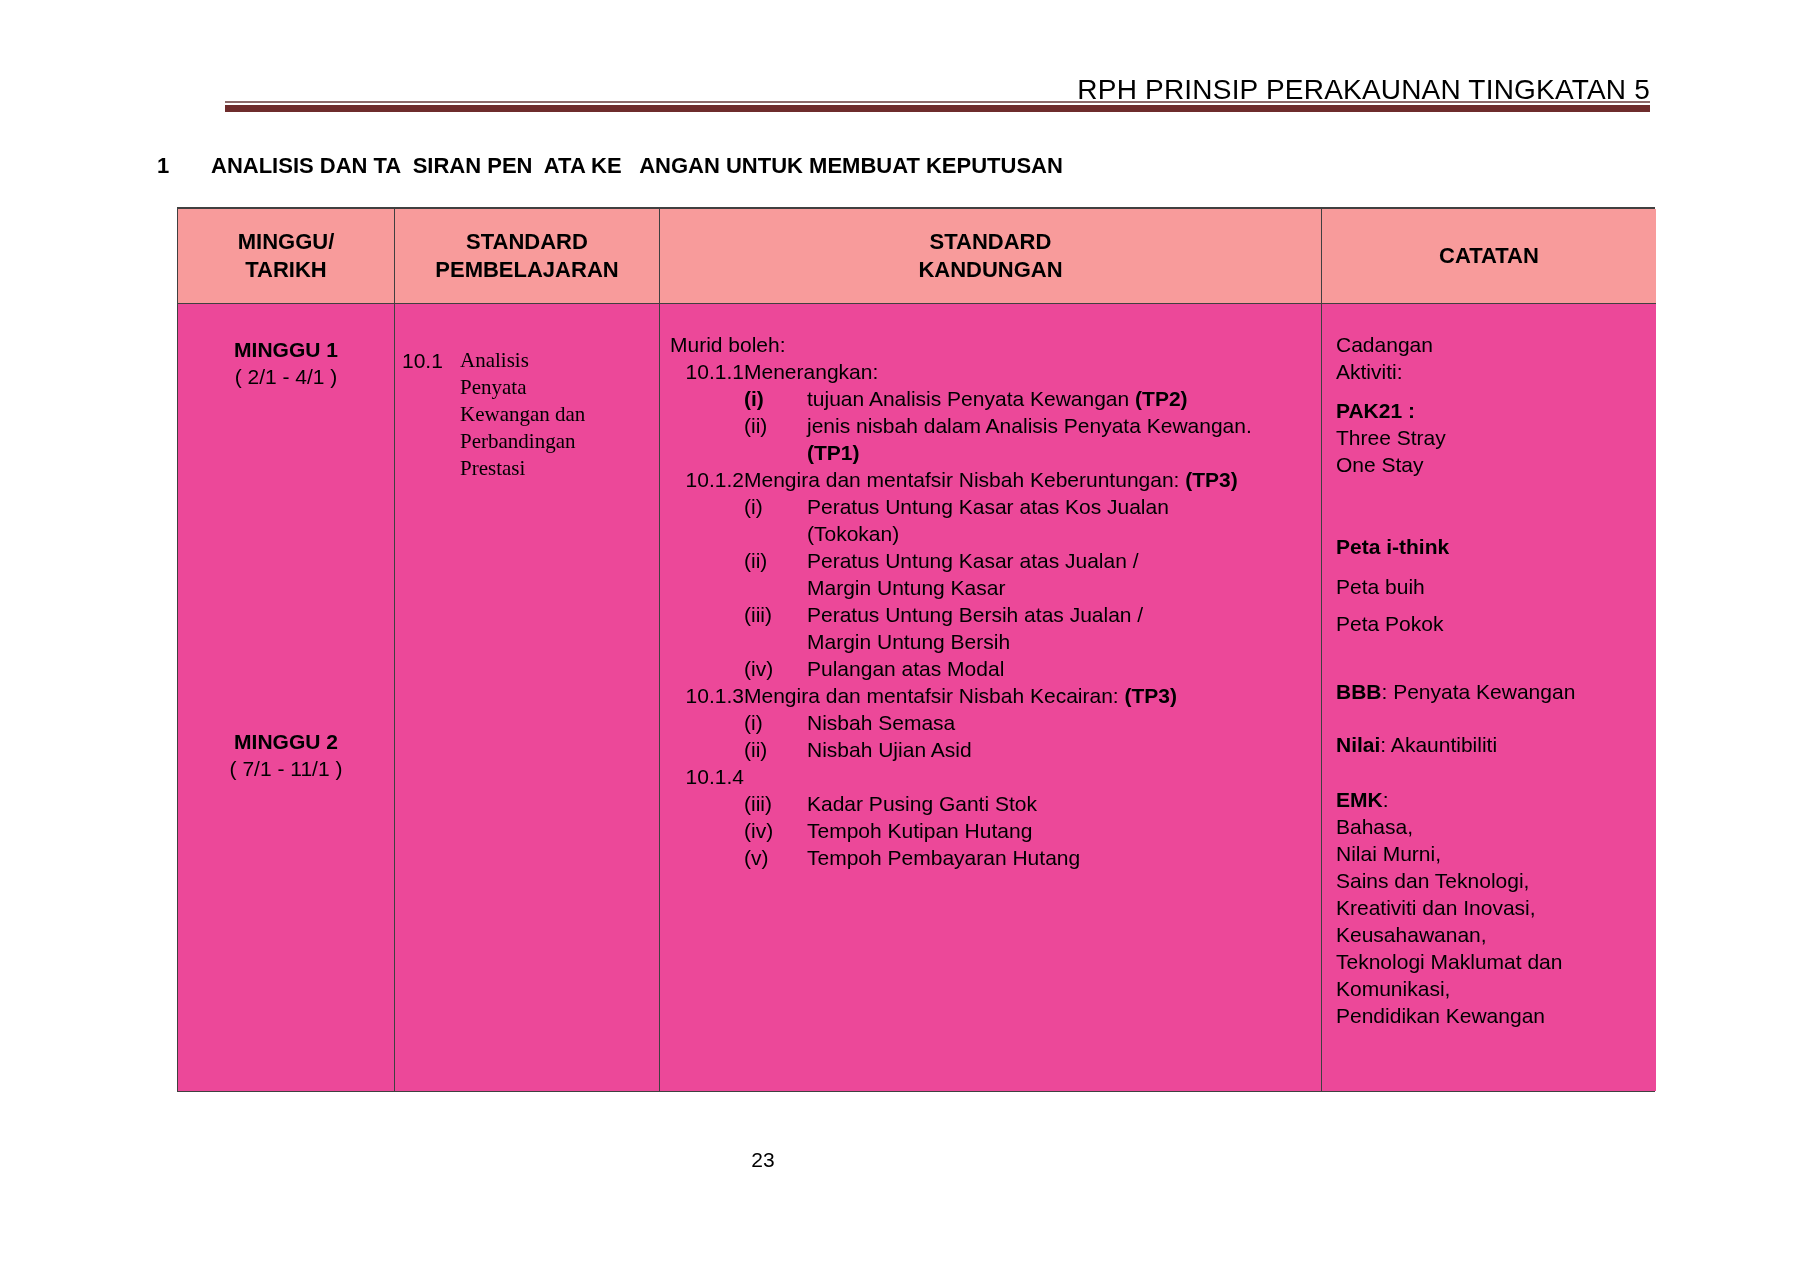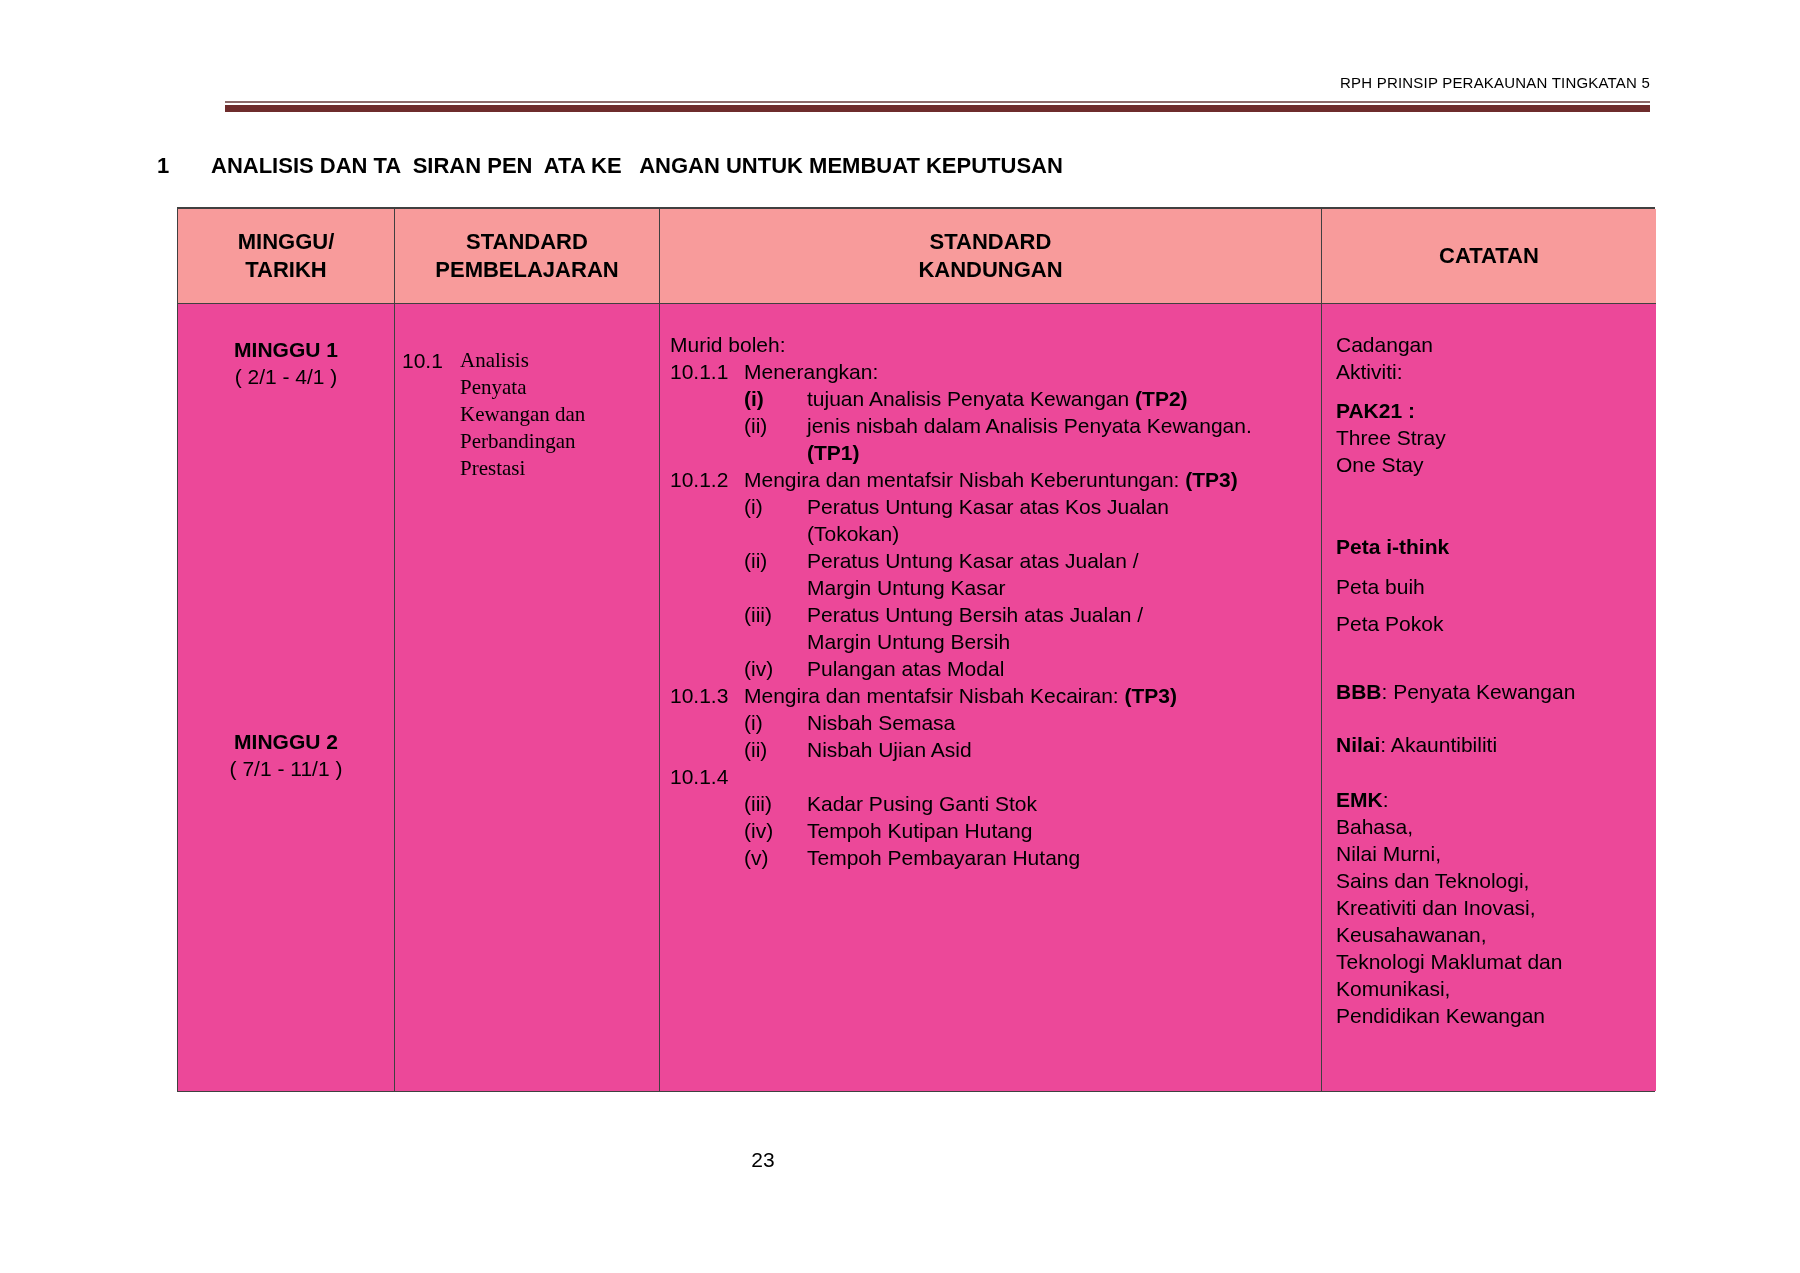--- a/index.html
+++ b/index.html
@@ -9,21 +9,21 @@
     --table-border:#404040;
   }
   *{box-sizing:border-box;}
   html,body{margin:0;padding:0;}
   body{
     width:1800px;height:1273px;position:relative;background:#ffffff;color:#000;
     font-family:"Liberation Sans", sans-serif;
   }
   .doc-header{
     position:absolute;top:74px;left:225px;width:1425px;
-    text-align:right;font-size:15px;letter-spacing:0.2px;white-space:pre;
+    text-align:right;font-size:28px;letter-spacing:0.2px;white-space:pre;
   }
   .rule{position:absolute;top:101px;left:225px;width:1425px;}
   .rule-thin{height:2px;background:var(--rule-light-red,#8d6a6a);}
   .rule-gap{height:2px;background:#ffffff;}
   .rule-thick{height:7px;background:var(--rule-dark-red,#6e2c2c);}
   .section-title{
     position:absolute;top:153px;left:157px;display:flex;
     font-weight:bold;font-size:22px;white-space:pre;
   }
   .section-num{width:54px;flex:0 0 54px;}
@@ -53,21 +53,21 @@
   .cell-week{text-align:center;padding-top:32px;}
   .week-label{font-weight:bold;}
   .week-block.w2{margin-top:338px;}
   .cell-kandungan{padding:27px 6px 0 7px;}
   .sk-row{display:flex;margin-top:16px;}
   .sk-num{flex:0 0 58px;}
   .sk-text{white-space:pre-line;font-family:Liberation Serif, serif;}
   .cell-pembelajaran{padding:27px 4px 0 10px;}
   .sp-block + .sp-block{}
   .sp-head{display:flex;}
-  .sp-num{flex:0 0 74px;}
+  .sp-num{flex:0 0 74px;text-align:right;}
   .sp-headtext{white-space:pre-wrap;flex:1;}
   .sp-sub{display:flex;padding-left:74px;}
   .sp-marker{flex:0 0 63px;}
   .sp-subtext{white-space:pre-wrap;flex:1;}
   .cell-catatan{padding:27px 8px 0 14px;}
   .cat-group{white-space:pre-wrap;}
   .cat-g1{margin-top:12px;}
   .cat-g2{margin-top:55px;}
   .cat-g3{margin-top:13px;}
   .cat-g4{margin-top:10px;}

